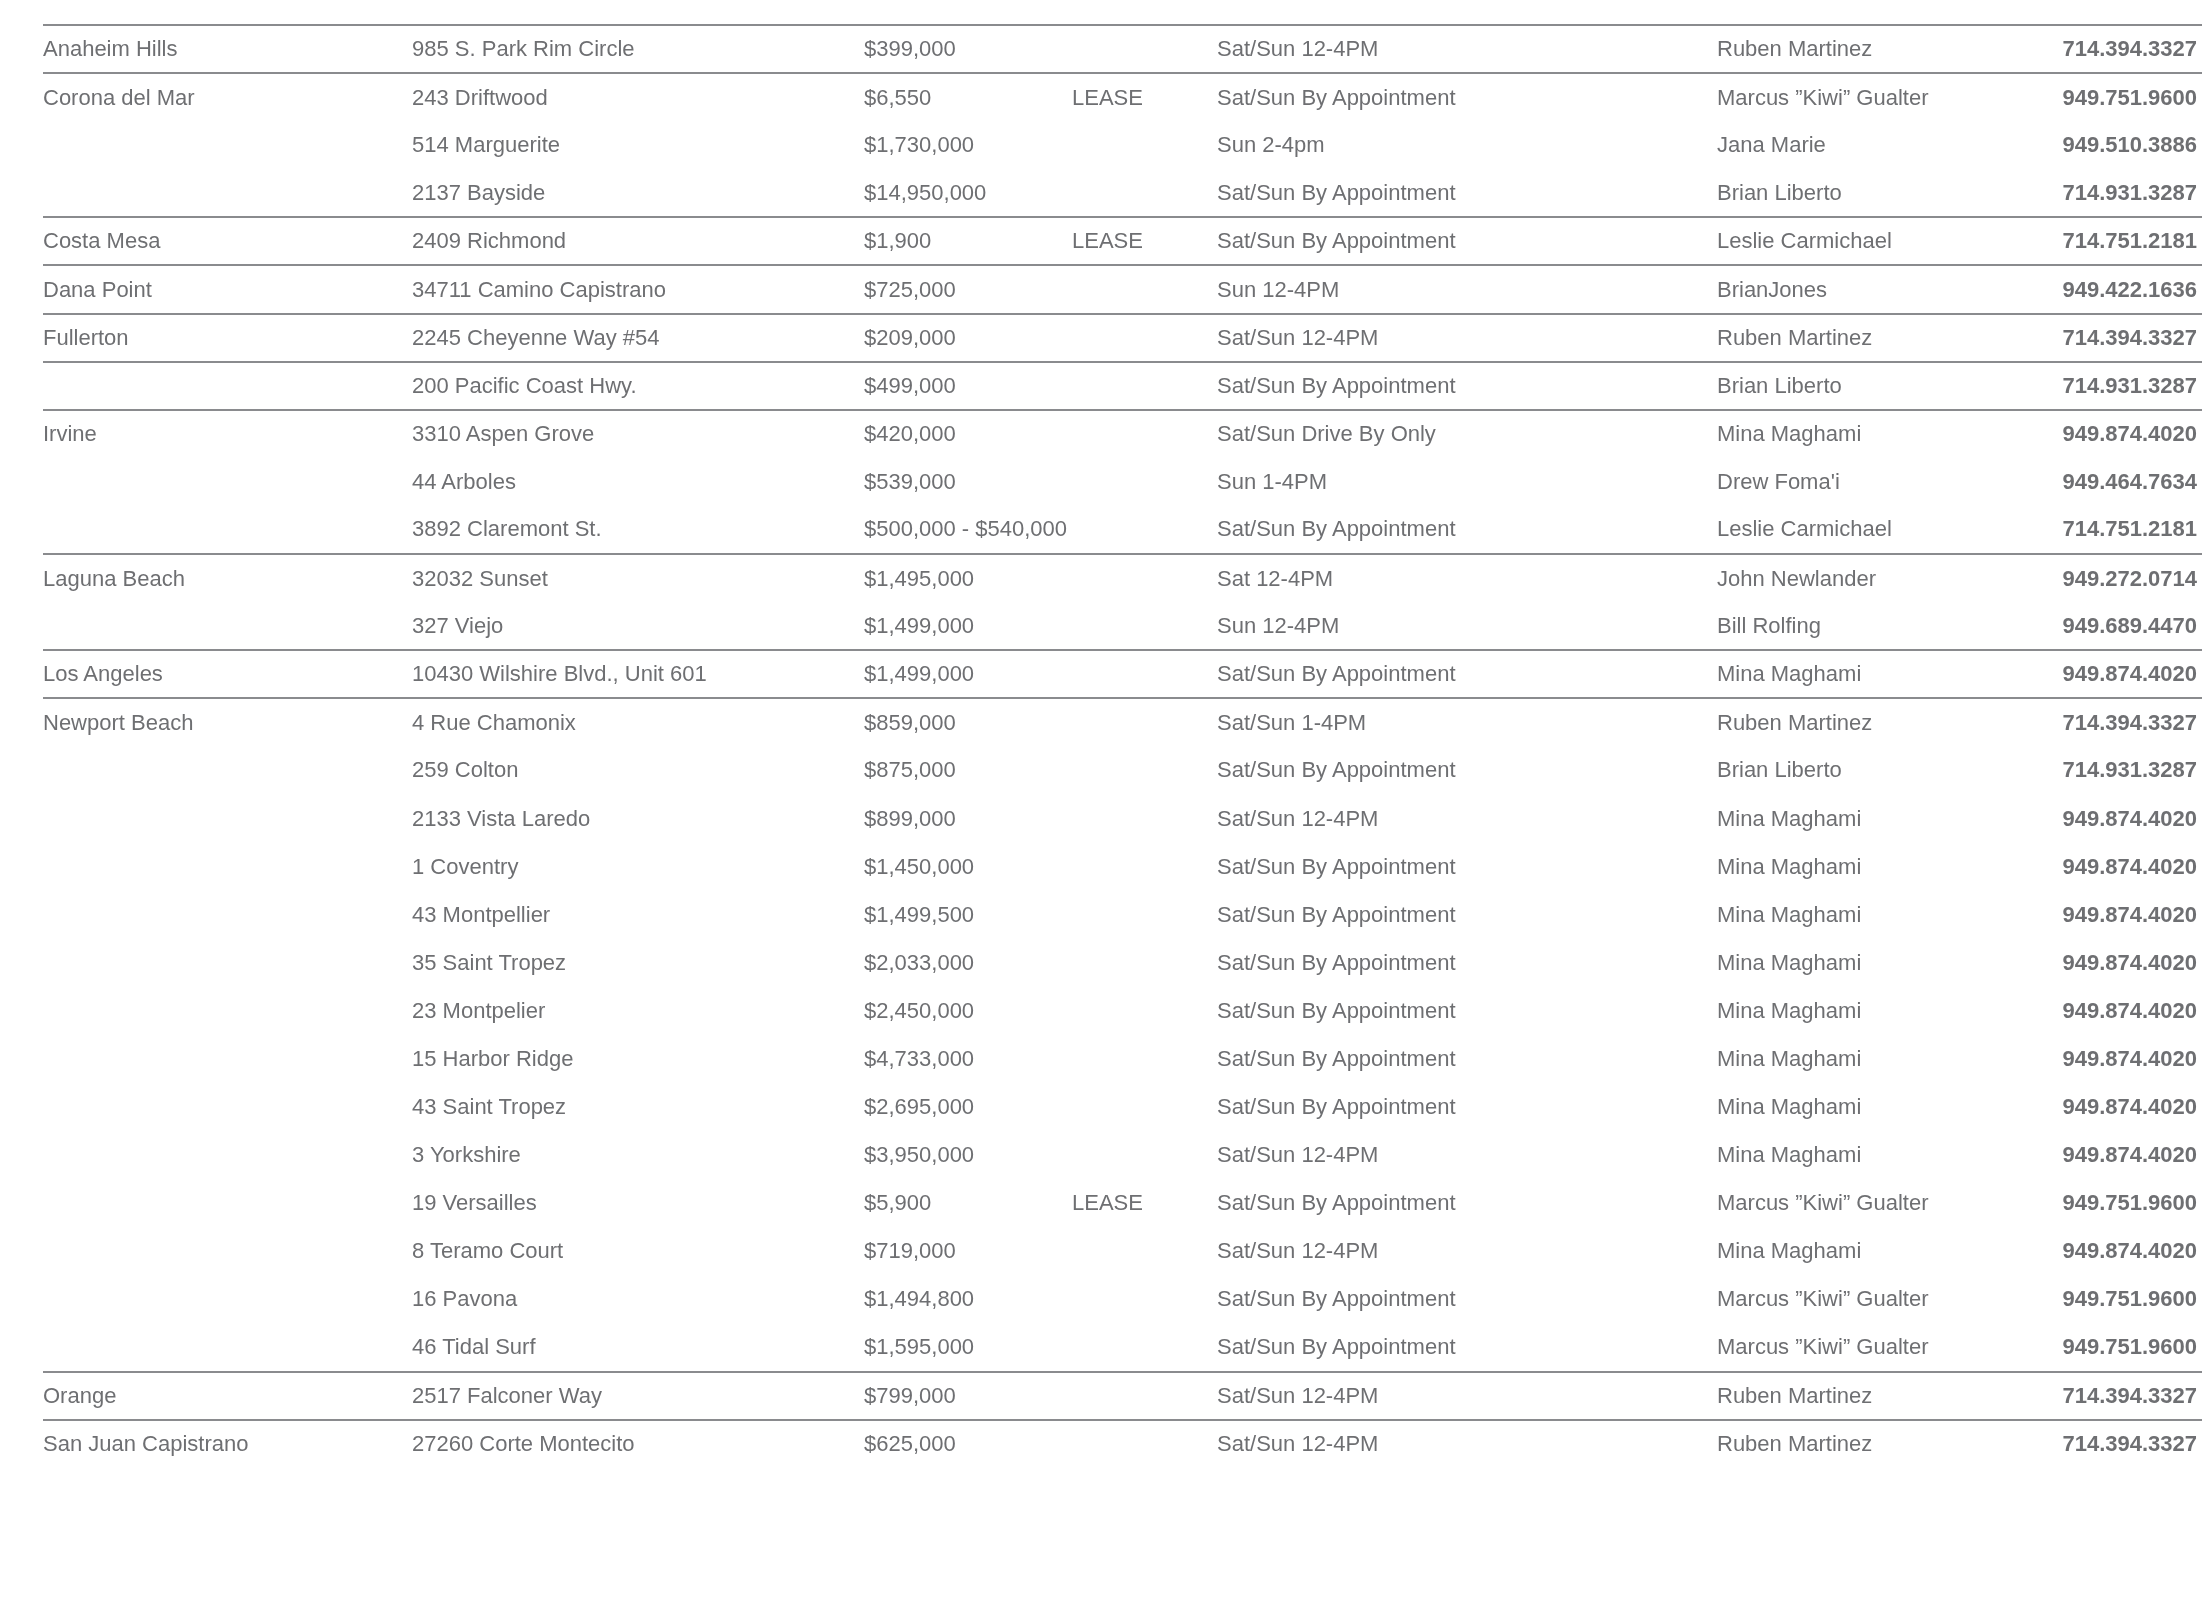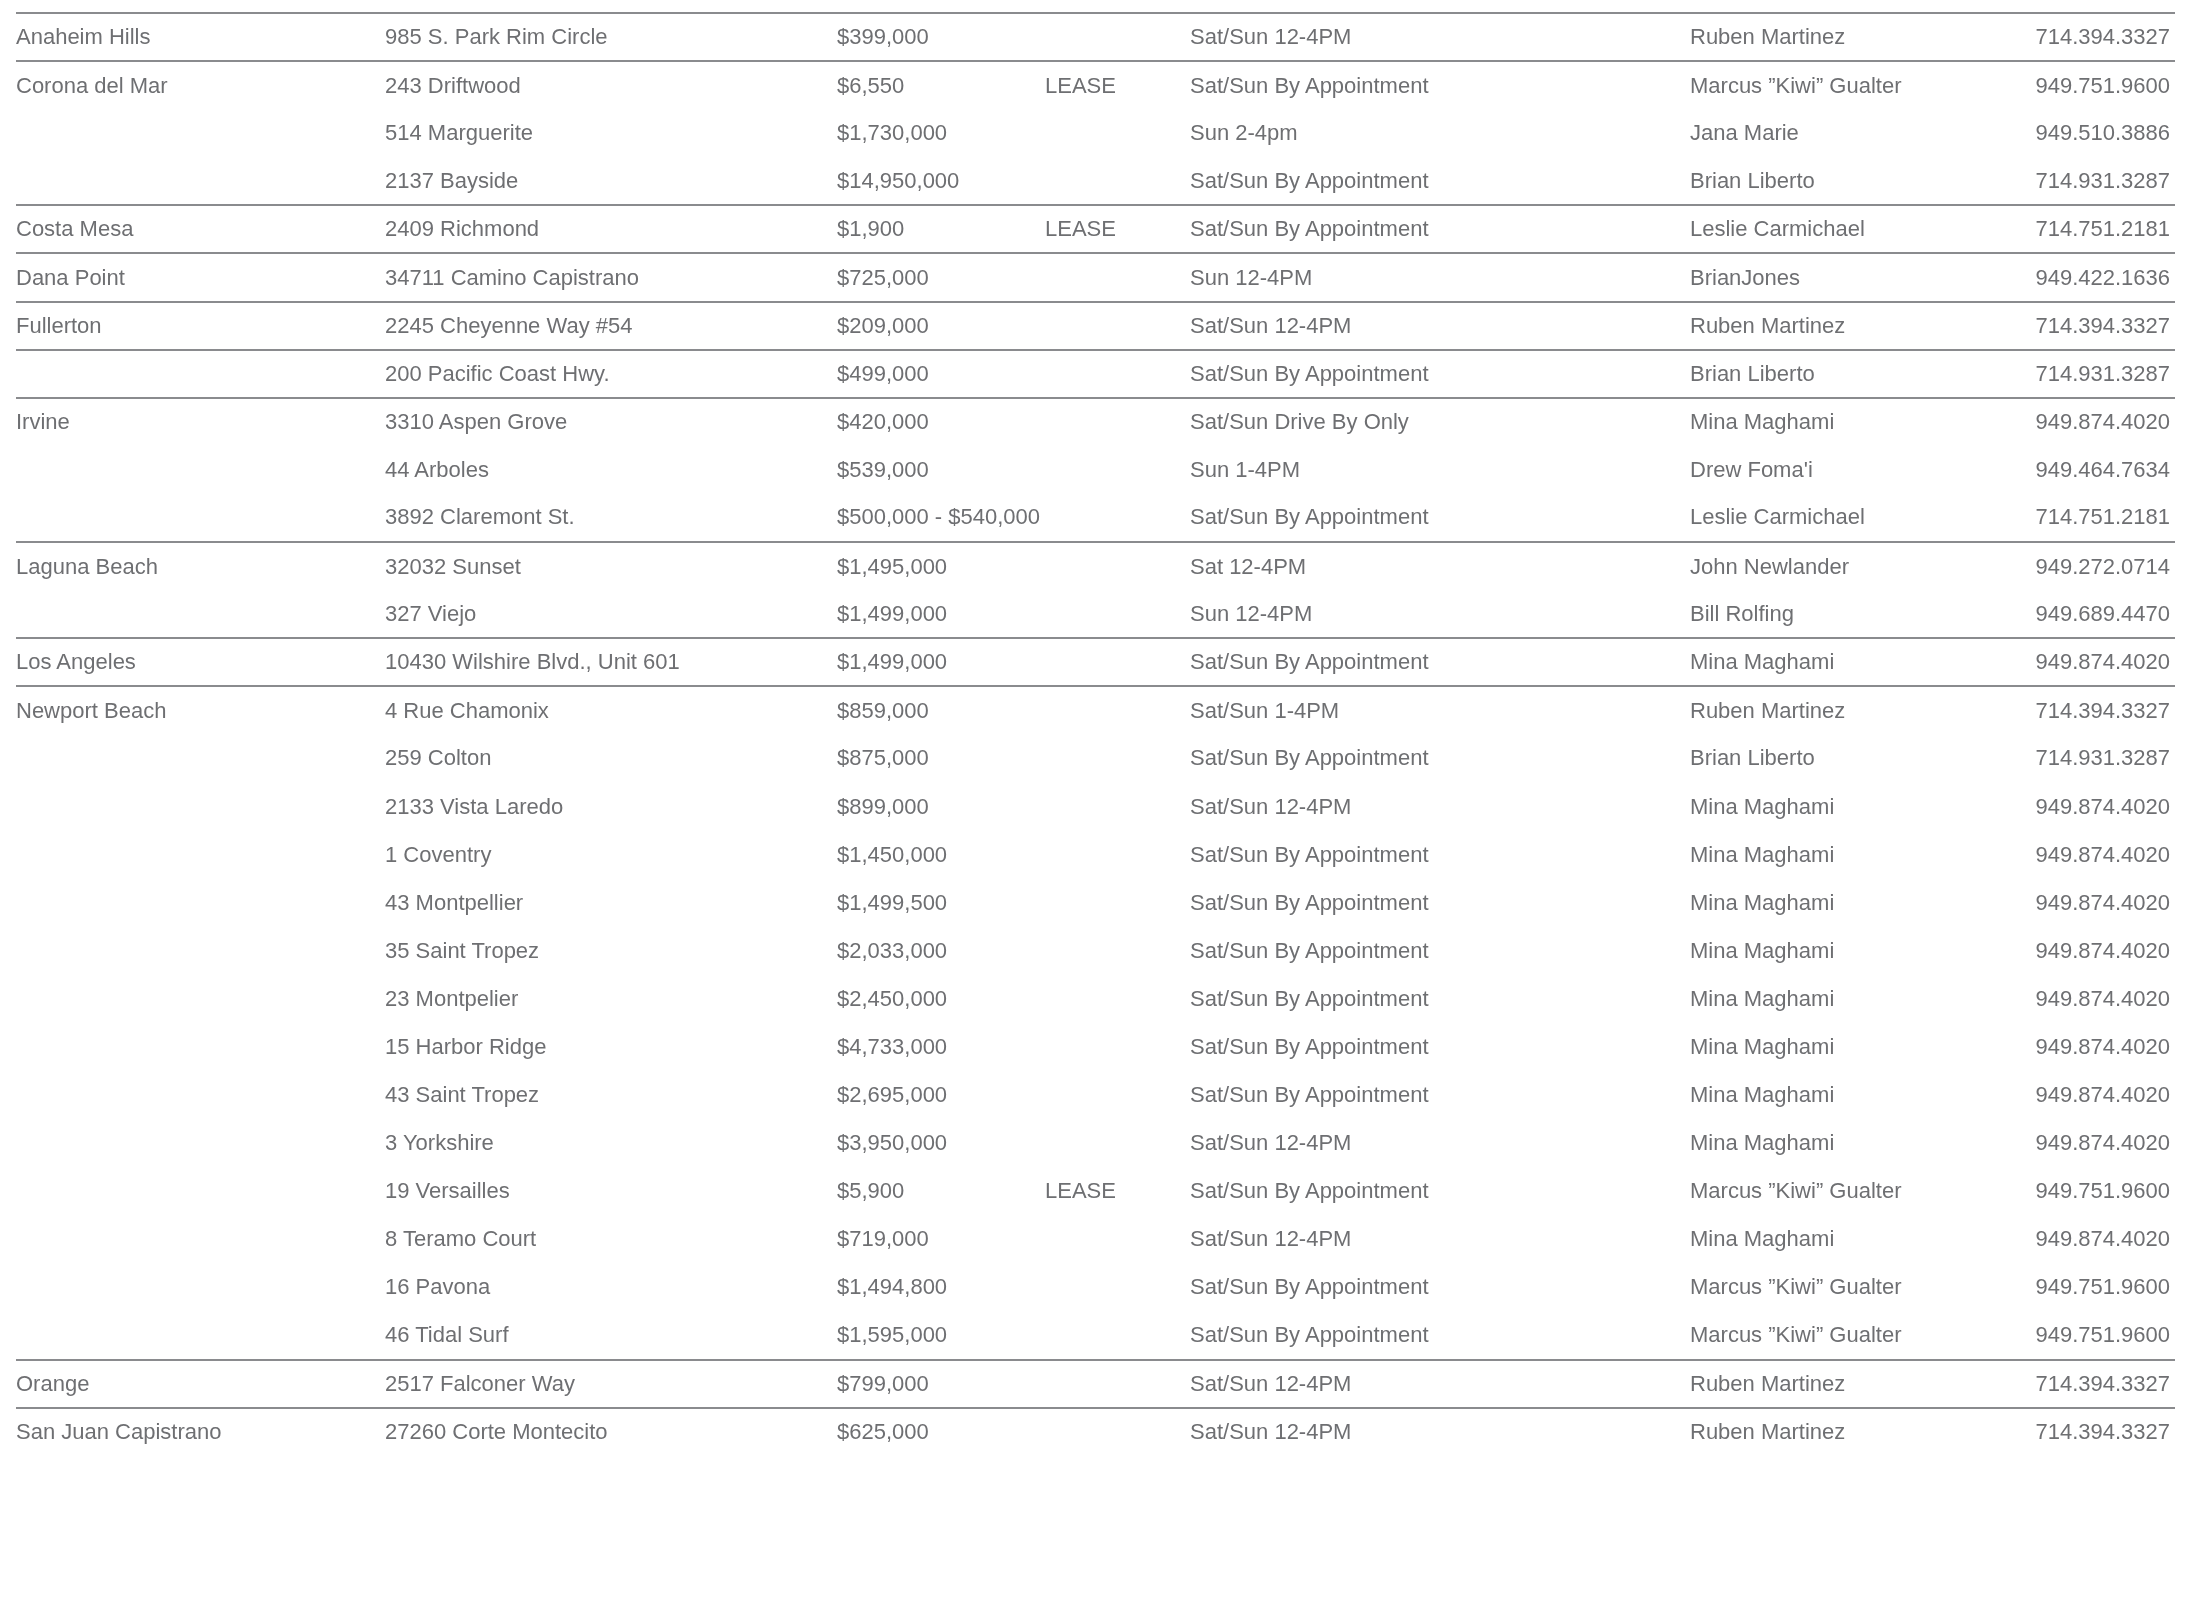--- a/index.html
+++ b/index.html
@@ -13,22 +13,23 @@
     padding: 0;
     background: var(--bg-color);
   }
   body {
     width: 2205px;
     height: 1611px;
     font-family: "Liberation Sans", sans-serif;
     overflow: hidden;
   }
   .page {
-    padding-top: 12px;
+    padding-top: 24px;
     padding-left: 16px;
+    margin-left: 27px;
   }
   table.oh-table {
     border-collapse: collapse;
     table-layout: fixed;
     width: 2159px;
   }
   col.c-city    { width: 369px; }
   col.c-address { width: 452px; }
   col.c-price   { width: 208px; }
   col.c-lease   { width: 145px; }
@@ -44,20 +45,21 @@
     font-size: 22px;
     line-height: 1;
     color: var(--text-color);
     vertical-align: middle;
     white-space: nowrap;
     font-weight: 400;
   }
   td.phone-cell {
     text-align: right;
     padding-right: 5px;
+    font-weight: bold;
   }
 </style>
 </head>
 <body>
 
 <div class="page">
   <table class="oh-table">
     <colgroup>
       <col class="c-city">
       <col class="c-address">

